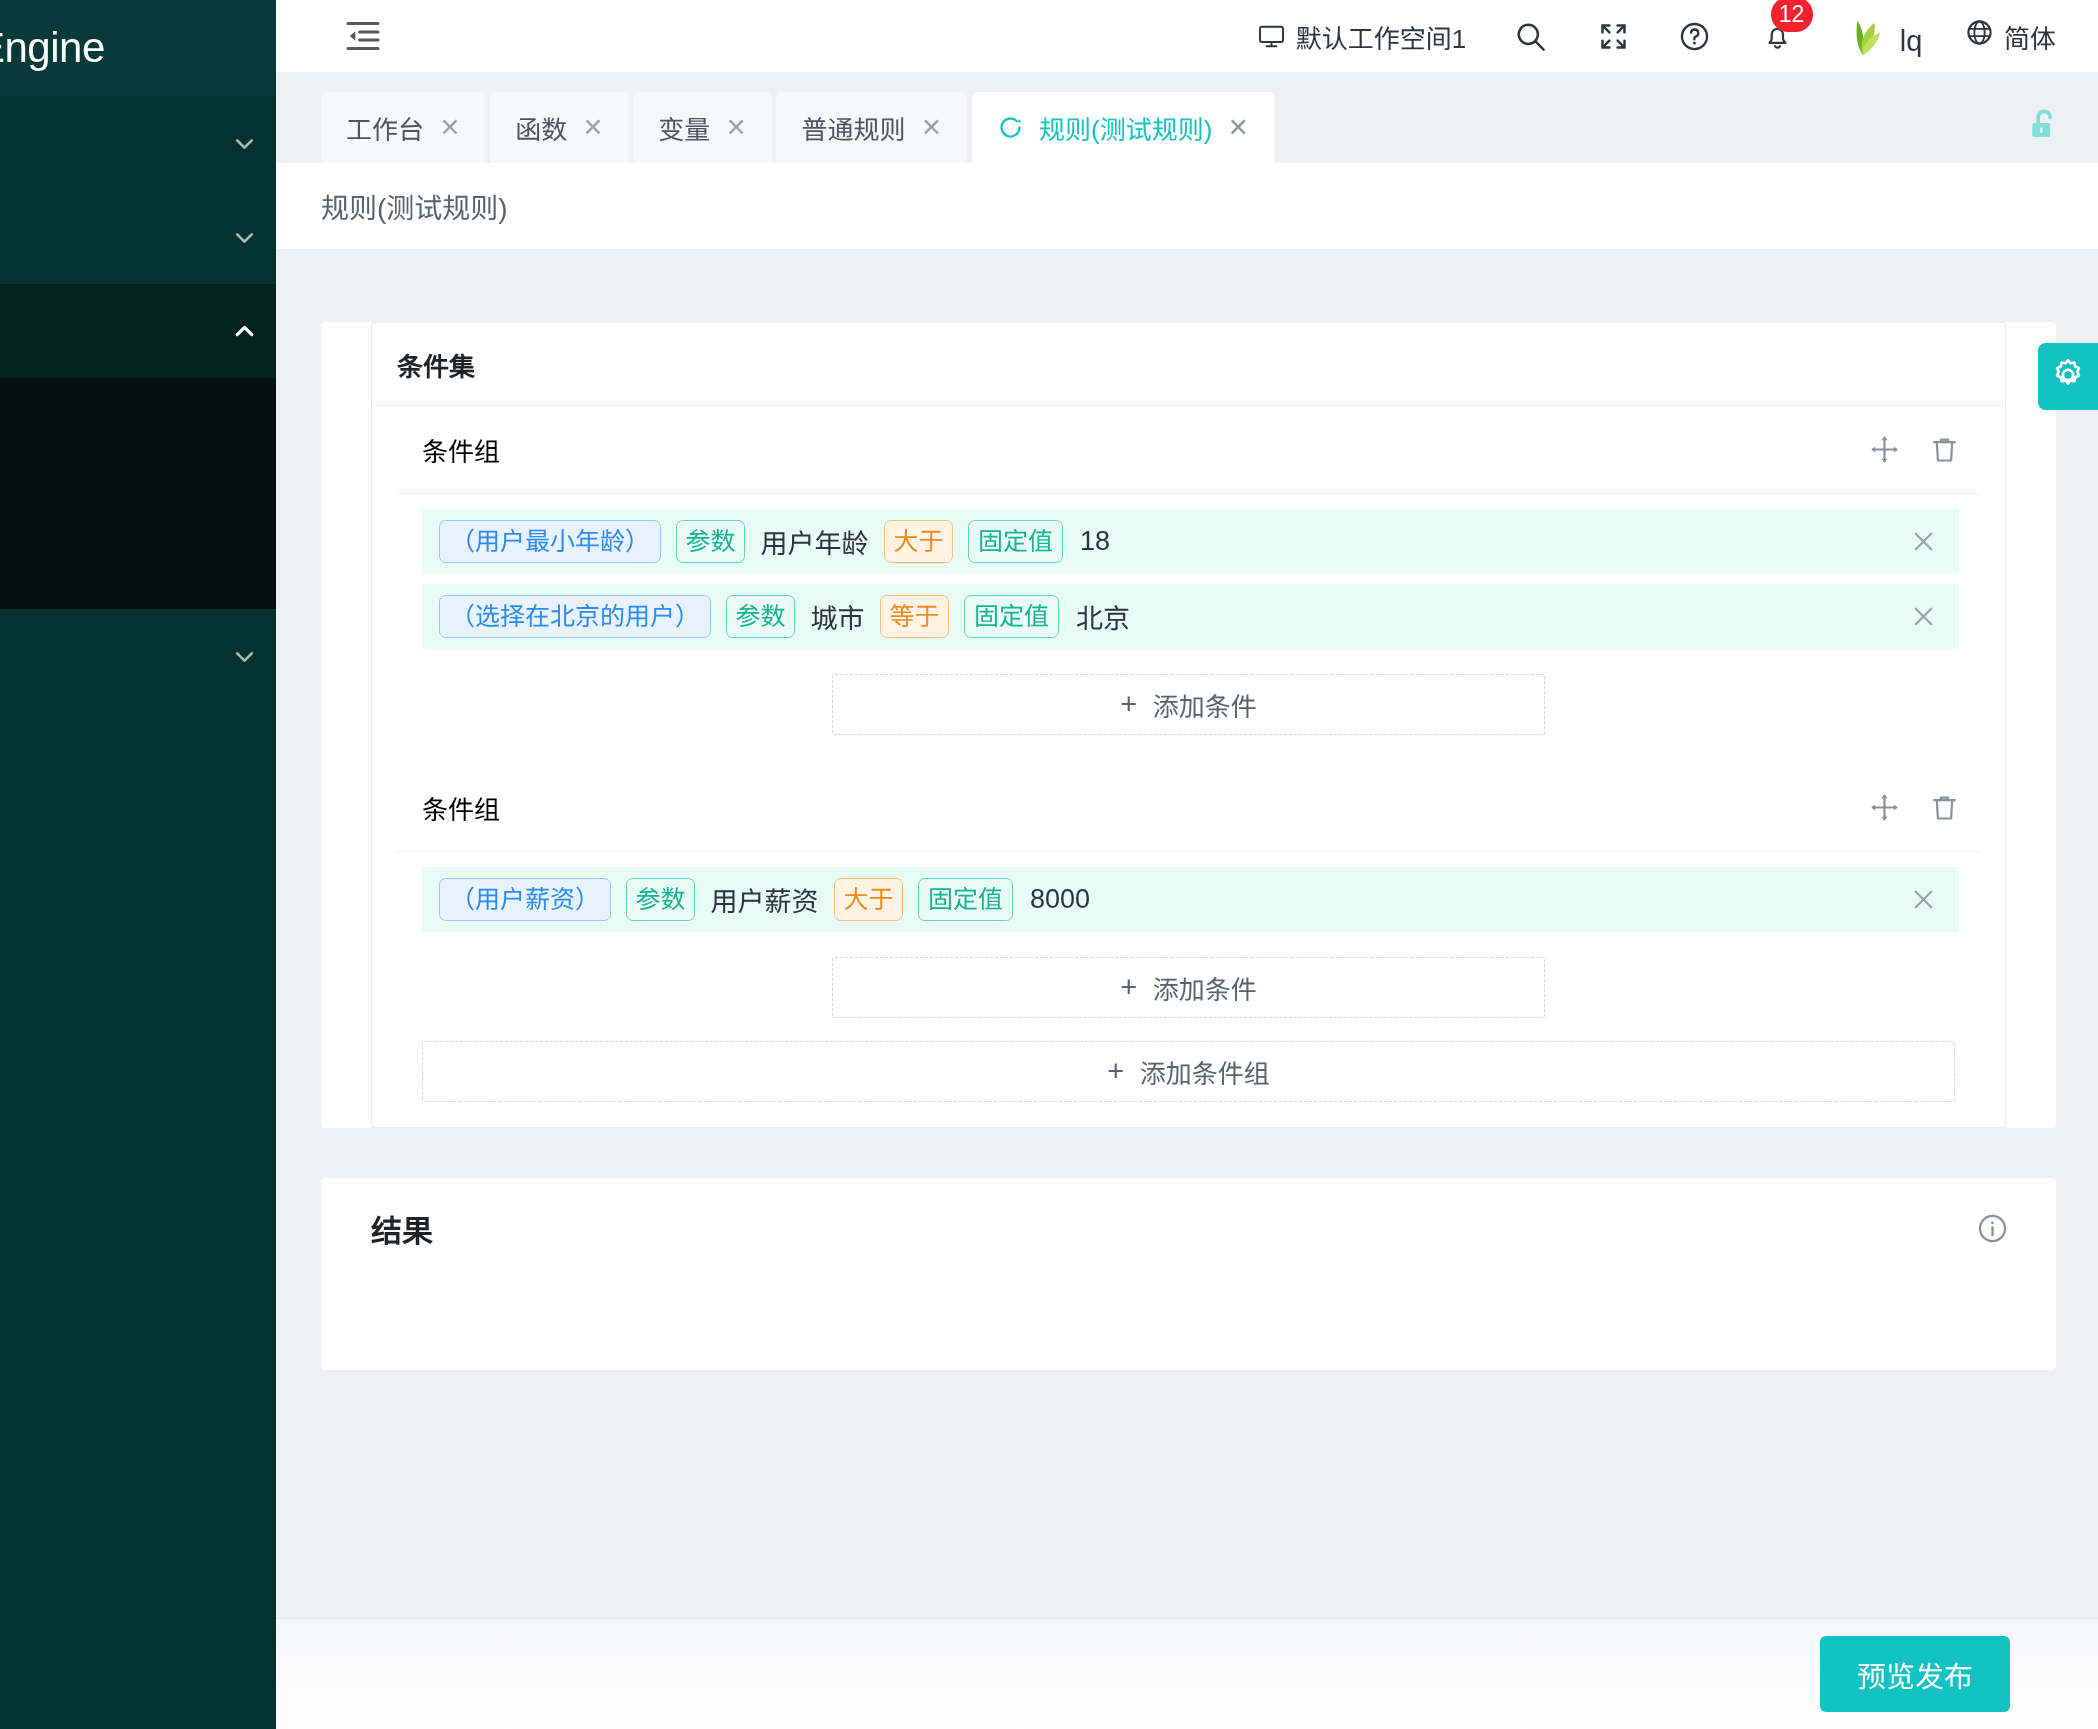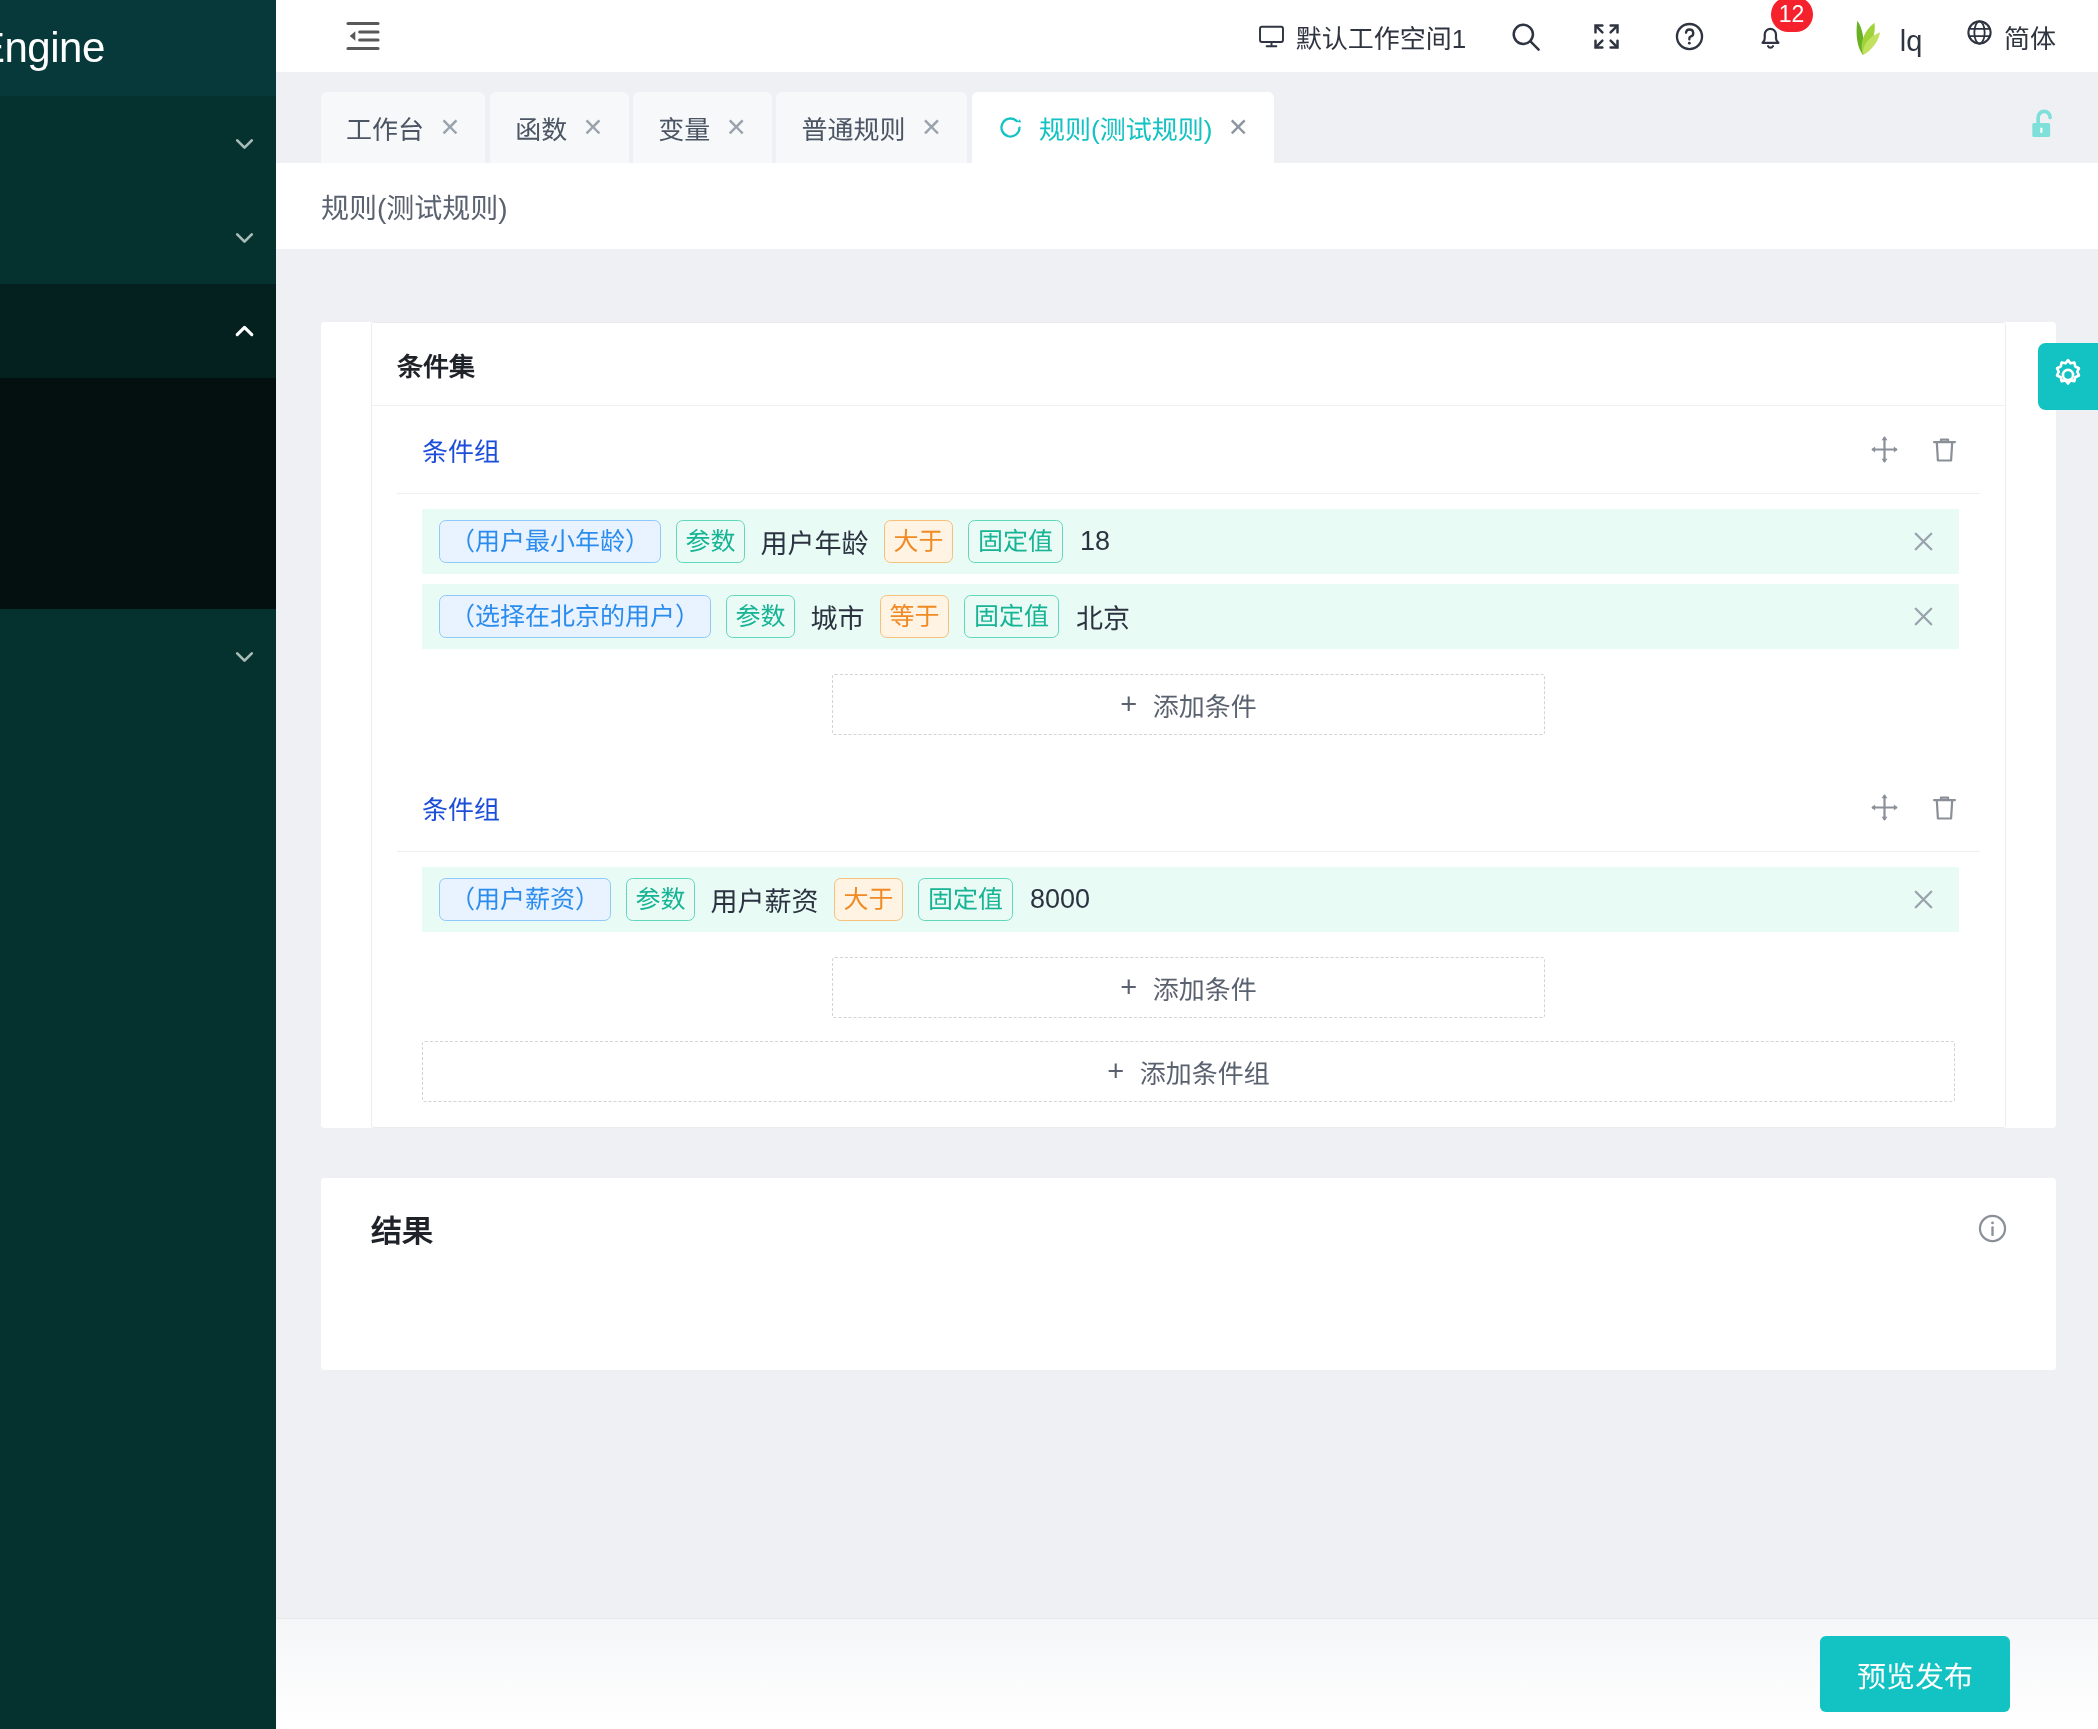--- a/index.html
+++ b/index.html
@@ -77,21 +77,21 @@
     display: flex; align-items: center; gap: 0;
   }
   .ws-chip {
     display: flex; align-items: center; gap: 9.6px;
     font-size: 26px; color: #2e3440;
     margin-right: 42px;
   }
   .ws-chip .monitor { width: 29px; height: 29px; }
   .tb-icon {
     width: 40px; height: 40px;
-    display: flex; align-items: center; justify-content: flex-start;
+    display: flex; align-items: center; justify-content: flex-end;
     margin-right: 42px;
     position: relative;
     cursor: pointer;
   }
   .tb-icon:last-child { margin-right: 0; }
   .badge {
     position: absolute;
     top: -19px; left: 16.3px;
     min-width: 42px; height: 35px;
     padding: 0 7.7px;
@@ -207,21 +207,21 @@
     font-size: 26px; font-weight: bold; color: #1f2329;
   }
   .cond-set-body { padding: 0 25px 25px 25px; }
 
   .cond-group-head {
     height: 88px;
     display: flex; align-items: center;
     padding: 0 19px 0 25px;
     border-bottom: 1px solid #efefef;
   }
-  .cond-group-title { font-size: 26px; color: #1d4ed8; }
+  .cond-group-title { font-size: 26px; color: #000000; }
   .cond-group-actions { margin-left: auto; display: flex; align-items: center; gap: 27px; }
   .ic-btn { width: 33px; height: 33px; cursor: pointer; display: block; }
 
   .cond-row {
     margin: 15.4px 0 0 25px;
     margin-right: 21px;
     background: #e9fbf5;
     border-radius: 1px;
     height: 65px;
     display: flex; align-items: center;

